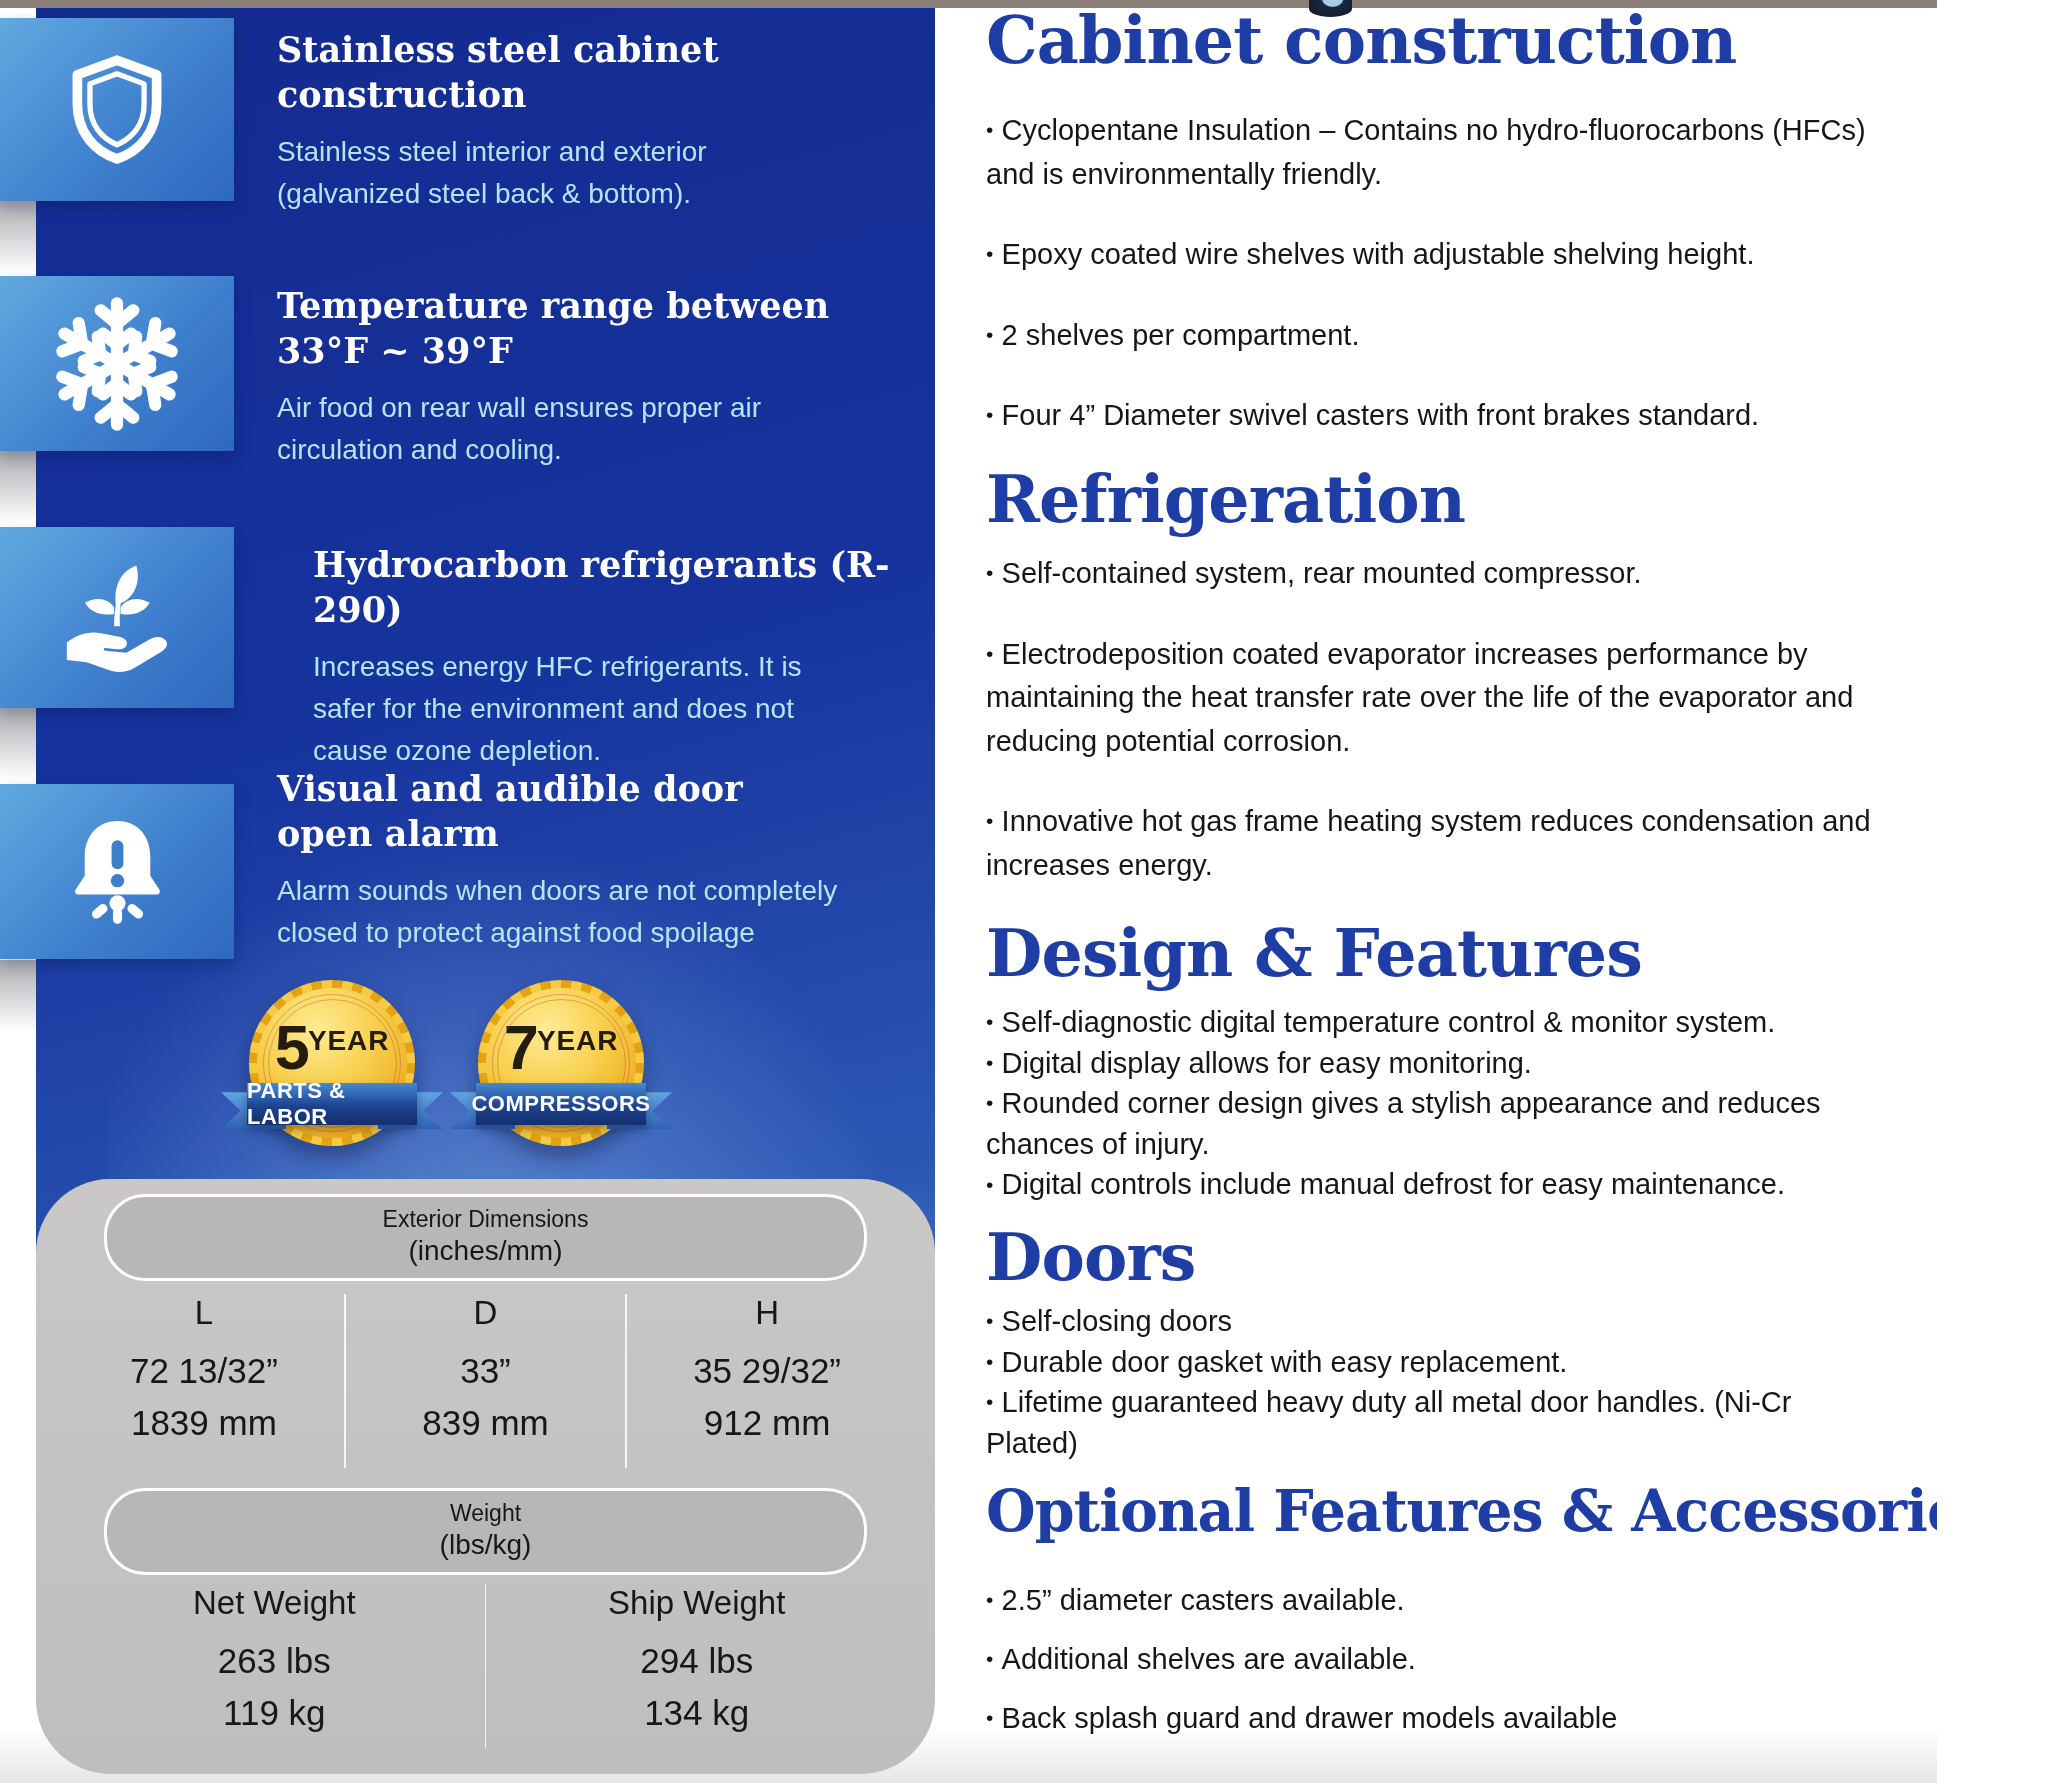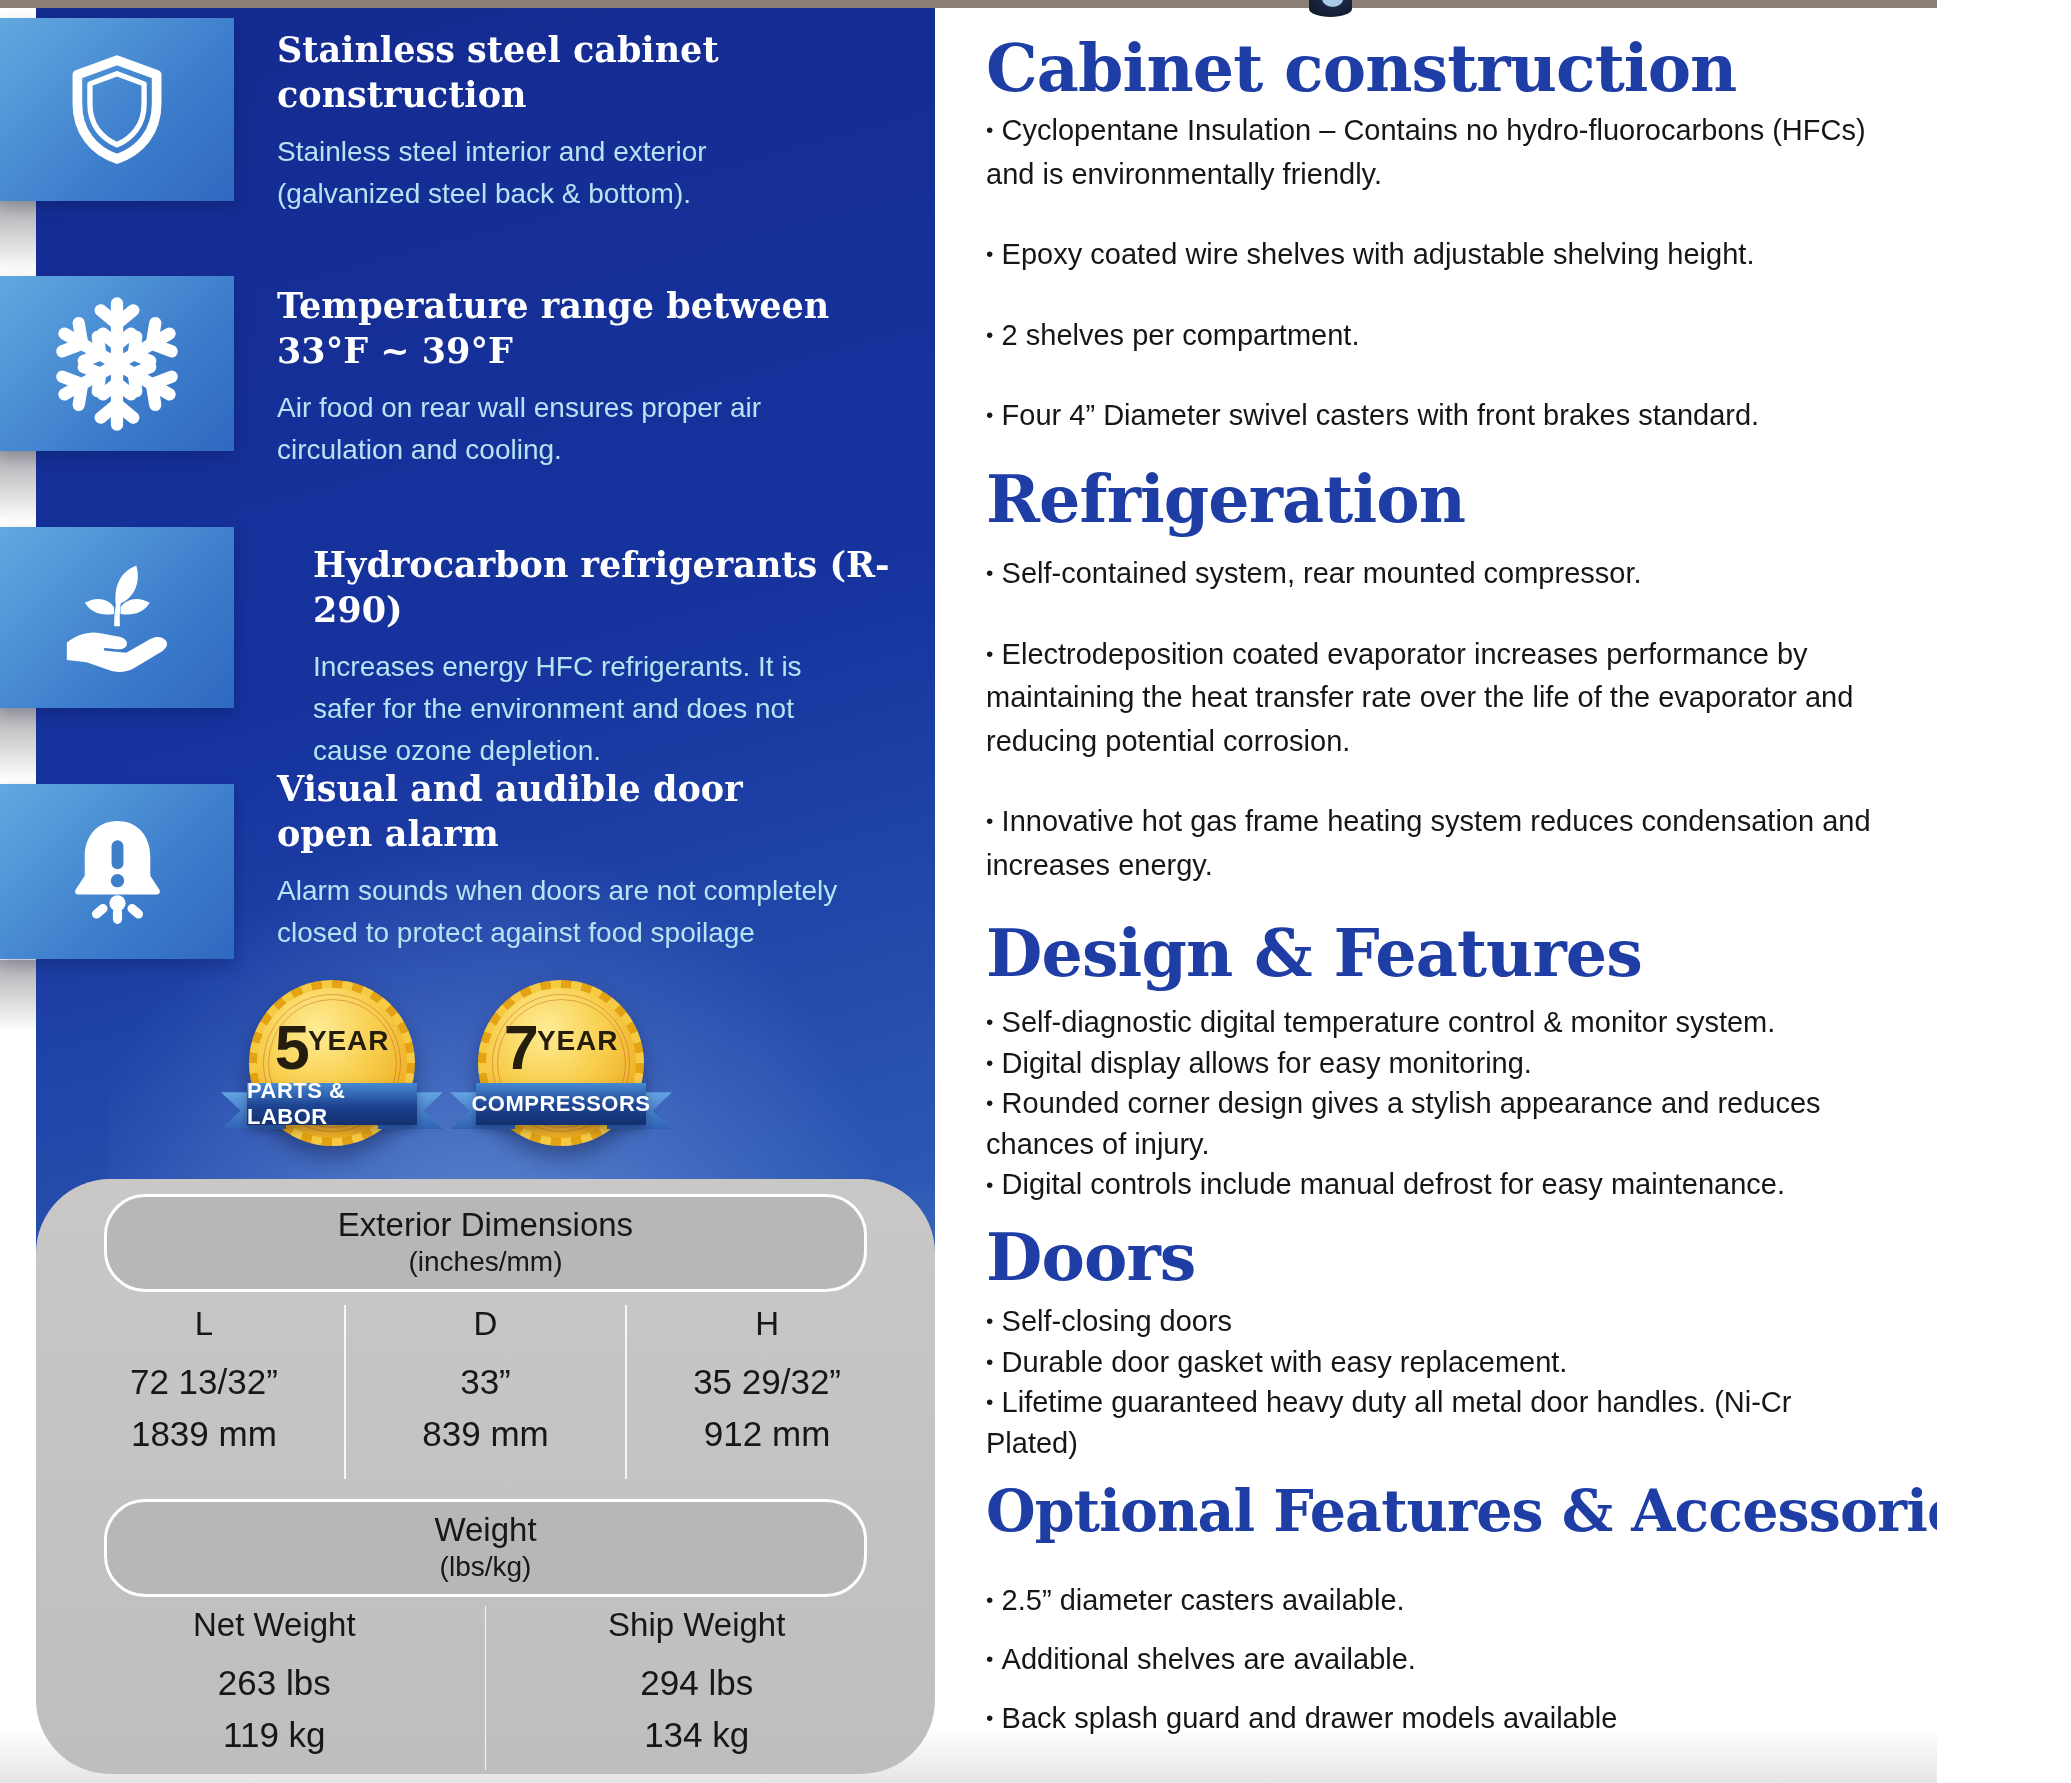--- a/index.html
+++ b/index.html
@@ -60,35 +60,35 @@
           background:linear-gradient(180deg,#4689d4 0%, #1d4391 55%, #132f6e 100%);
           display:flex; align-items:center; justify-content:center;
           color:#fff; font-weight:bold; font-size:22px; letter-spacing:0.5px;
           box-shadow:0 4.6px 9.2px rgba(0,0,30,.3); }
 
   
   .gray-panel { position:absolute; left:36px; top:1179px; width:899px; height:595px; z-index:2;
                 border-radius:74px; background:linear-gradient(180deg,#c9c8c6 0%,#bfbebc 100%); color:#171717; }
   .spec-head { width:757px; margin:14.8px auto 0; border:3.7px solid #ffffff; border-radius:41px;
                background:#b8b7b5; text-align:center; padding:9.2px 0 11px; }
-  .spec-title { font-size:33px; }
+  .spec-title { font-size:23px; }
   .spec-sub   { font-size:28px; margin-top:1.8px; }
   .cols-row { display:flex; margin:13px 28px 0; }
   .col { flex:1; text-align:center; }
   .col-label { font-size:33px; }
   .col-vals  { margin-top:13px; font-size:35px; line-height:1.5; white-space:pre-line; }
   .vdiv { width:1.8px; background:rgba(255,255,255,.85); }
   .dims-row { height:174px; }
   .wt-row   { height:164px; margin-top:9.2px; }
   .mt22 { margin-top:20px; }
 
   
   .rh { position:absolute; left:986px; z-index:2; font-family:"DejaVu Serif","Liberation Serif",serif;
         font-weight:bold; color:#1e3da5; line-height:1.2; white-space:nowrap; letter-spacing:-0.9px; font-size:65px; }
-  .rh1 { top:29px; } .rh2 { top:460px; } .rh3 { top:914px; } .rh4 { top:1218px; }
+  .rh1 { top:1px; } .rh2 { top:460px; } .rh3 { top:914px; } .rh4 { top:1218px; }
   .rh5 { top:1477px; font-size:57px; }
   .bullets { position:absolute; left:986px; width:1071px; z-index:2; color:#161616; }
   .bl1 { top:109px; } .bl2 { top:552px; } .bl3 { top:1002px; } .bl4 { top:1301px; } .bl5 { top:1580px; }
   .bullet { font-size:29px; line-height:1.5; white-space:pre-line; }
   .bullet::before { content:"•"; font-size:.72em; margin-right:8.3px; position:relative; top:-2.8px; }
   .bl1 .bullet + .bullet { margin-top:37px; }
   .bl2 .bullet + .bullet { margin-top:37px; }
   .bl3 .bullet { line-height:1.4; }
   .bl4 .bullet { line-height:1.4; }
   .bl5 .bullet { line-height:1.4; }

